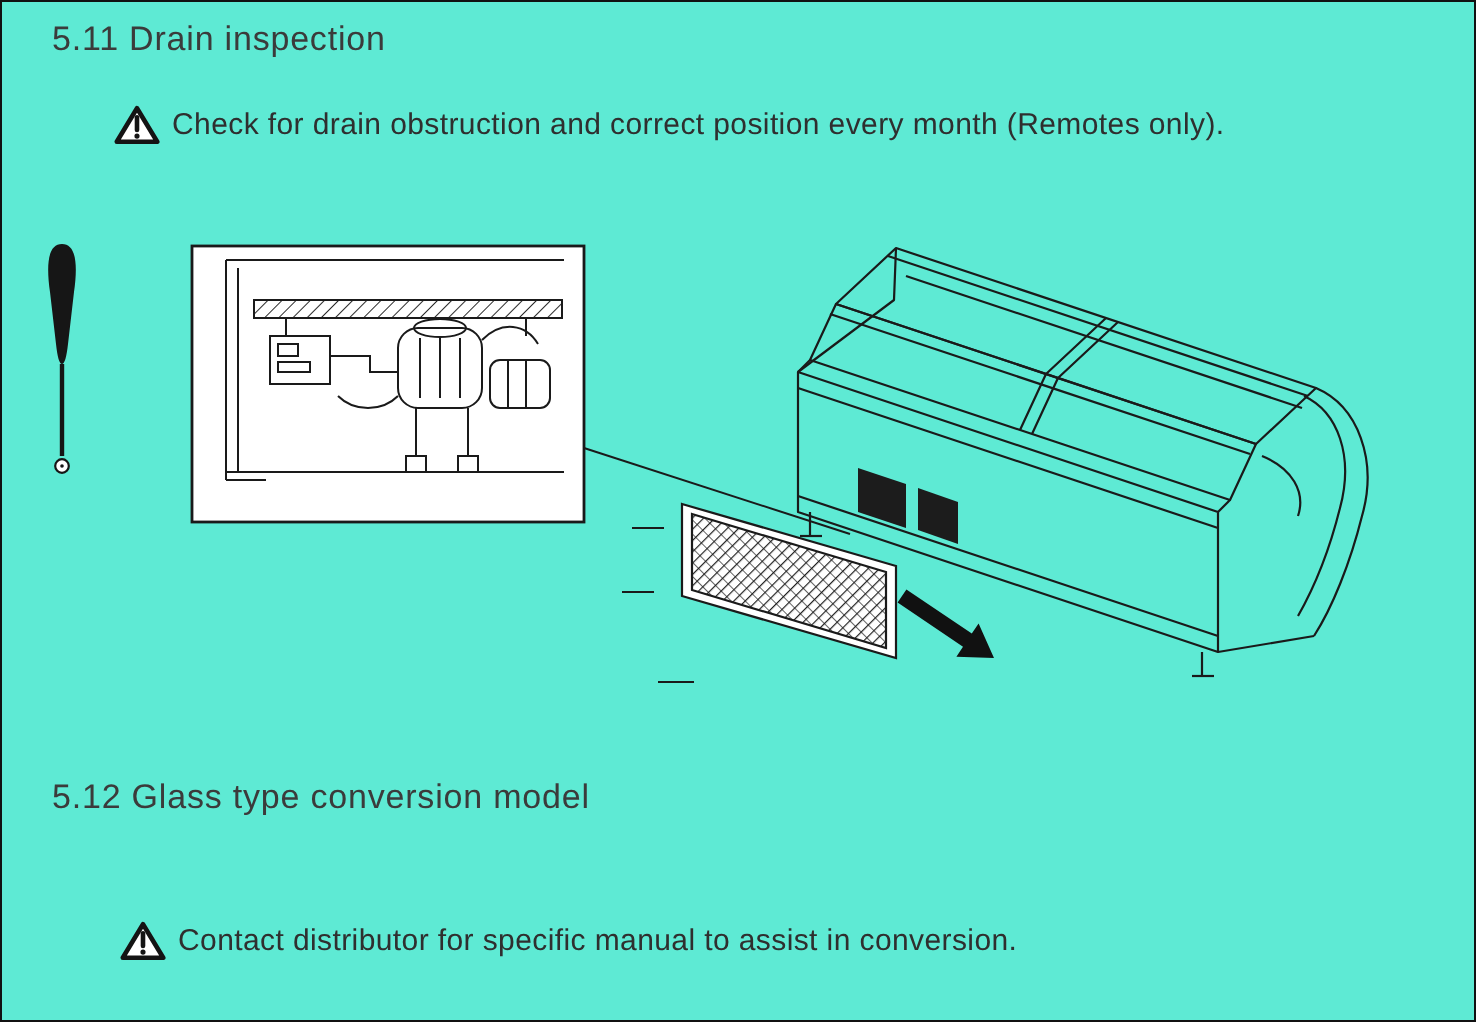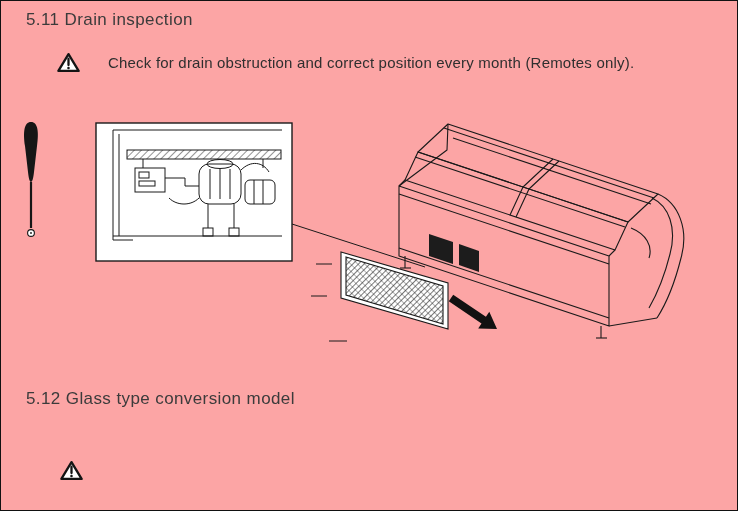--- a/index.html
+++ b/index.html
@@ -2,39 +2,39 @@
 <html><head>
 <meta charset="utf-8">
 <style>
   * { margin: 0; padding: 0; box-sizing: border-box; }
   html, body { background: #e9e9e9; }
   body { font-family: "Liberation Sans", sans-serif; }
   .page {
     position: relative;
     width: 738px;
     height: 511px;
-    background: #fca5a5;
+    background: #5eead4;
     border: 1px solid #111111;
     overflow: hidden;
   }
   .heading {
     position: absolute;
     left: 25px;
     font-size: 17px;
     font-weight: 400;
     color: #3b3b3b;
     letter-spacing: 0.4px;
   }
   #h511 { top: 9px; }
   #h512 { top: 388px; text-align: right; }
   .warning-row {
     position: absolute;
     display: flex;
     align-items: center;
-    gap: 28px;
+    gap: 6px;
   }
   .row-a { left: 56px; top: 51px; }
   .row-b { left: 59px; top: 429px; }
   .row-c { left: 59px; top: 459px; }
   .warn-icon { display: flex; flex: 0 0 auto; }
   .warn-text {
     font-size: 15px;
     color: #2f2f2f;
     letter-spacing: 0.2px;
     white-space: nowrap;
@@ -162,15 +162,16 @@
 
 
   <div class="warning-row row-c">
     <span class="warn-icon">
       <svg viewBox="0 0 24 22" width="23" height="21" aria-hidden="true">
         <path d="M12 2.2 L22.6 19.8 L1.4 19.8 Z" fill="#ffffff" stroke="#141414" stroke-width="2.4" stroke-linejoin="round"></path>
         <path d="M12 7 L12 13.6" stroke="#141414" stroke-width="2.4" stroke-linecap="round" fill="none"></path>
         <circle cx="12" cy="16.8" r="1.35" fill="#141414"></circle>
       </svg>
     </span>
+    <span class="warn-text">Contact distributor for specific manual to assist in conversion.</span>
   </div>
 
 </div>
 
 </body></html>

